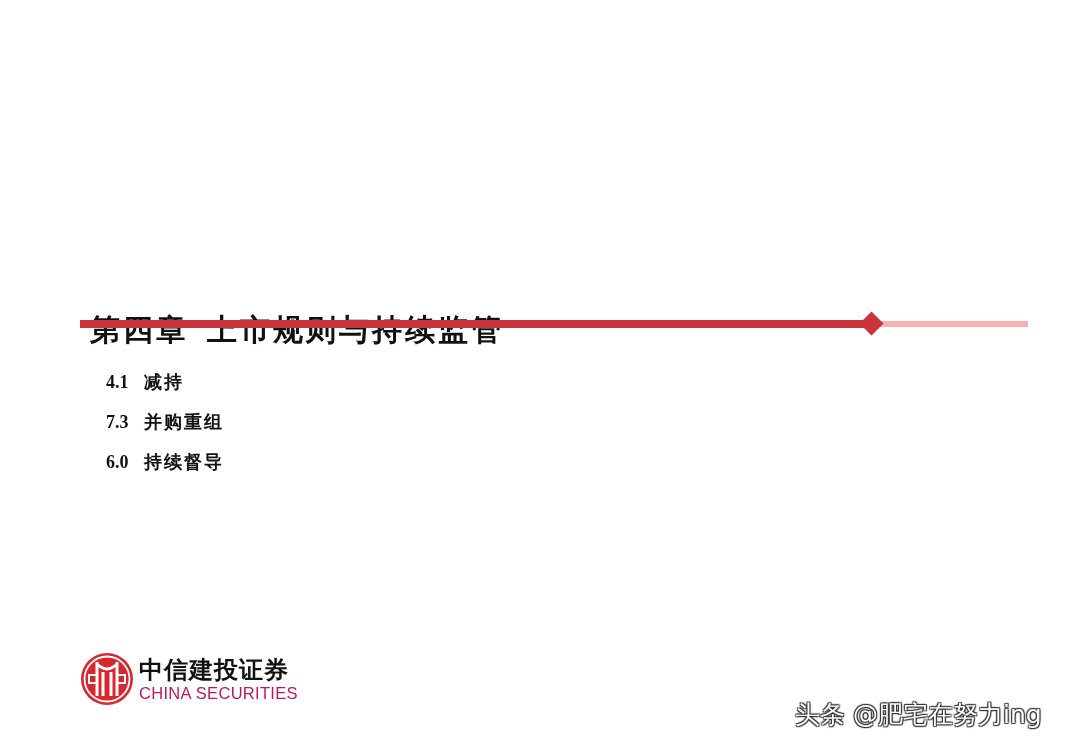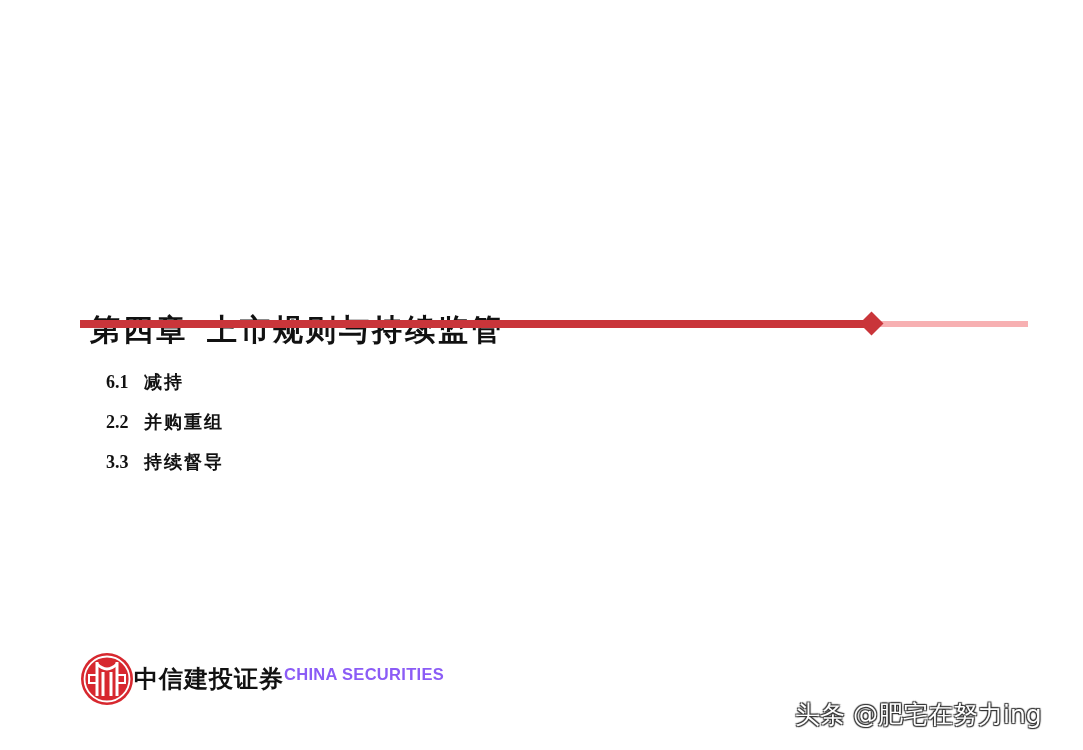--- a/index.html
+++ b/index.html
@@ -32,55 +32,55 @@
     }
     .toc li {
       height: 40px; font-size: 18px; font-weight: bold; color: #111;
       font-family: "Liberation Serif", "DejaVu Serif", serif; white-space: nowrap;
       line-height: 28px;
     }
     .toc .num { display: inline-block; width: 38px; }
     .toc .txt { font-family: Liberation Serif, serif; letter-spacing: 2px; }
     .logo { position: absolute; left: 80px; top: 652px; display: flex; align-items: center; }
     .logo-mark { width: 54px; height: 54px; }
-    .logo-text { display: flex; flex-direction: row; }
+    .logo-text { margin-left: 5px; display: flex; flex-direction: column; }
     .logo-cn {
       font-family: "DejaVu Sans", sans-serif; font-weight: bold; font-size: 24px;
       color: #111; letter-spacing: 1px; line-height: 28px;
     }
     .logo-en {
-      font-family: "Liberation Sans", sans-serif; font-size: 16.5px; color: #8b5cf6;
-      letter-spacing: 0.3px; line-height: 18px; font-weight: bold;
+      font-family: "Liberation Sans", sans-serif; font-size: 16.5px; color: #be185d;
+      letter-spacing: 0.3px; line-height: 18px;
     }
     .watermark {
       position: absolute; left: 795px; top: 698px; font-size: 25px; color: #fff;
       font-family: "DejaVu Sans", sans-serif; white-space: nowrap;
       text-shadow: 1px 1px 1px #333, -1px -1px 1px #333, 1px -1px 1px #333, -1px 1px 1px #333;
     }
   </style>
 </head>
 <body>
 
 <div class="chapter-title">
   <span>第四章</span><span class="gap"></span><span>上市规则与持续监管</span>
 </div>
 
 <div class="rule-dark"></div>
 <div class="rule-light"></div>
 <div class="rule-diamond"></div>
 
 <ul class="toc">
   <li>
-    <span class="num">6.1</span><span class="txt">减持</span>
+    <span class="num">4.1</span><span class="txt">减持</span>
   </li>
   <li>
-    <span class="num">2.2</span><span class="txt">并购重组</span>
+    <span class="num">7.3</span><span class="txt">并购重组</span>
   </li>
   <li>
-    <span class="num">3.3</span><span class="txt">持续督导</span>
+    <span class="num">6.0</span><span class="txt">持续督导</span>
   </li>
 </ul>
 
 <div class="logo">
   <svg class="logo-mark" viewBox="0 0 54 54">
     <circle cx="27" cy="27" r="26" fill="#d7282f"></circle>
     <circle cx="27" cy="27" r="22.5" fill="none" stroke="#fff" stroke-width="1.8"></circle>
 
     <path d="M8 22 h8 v10 h-8 z" fill="#fff"></path>
     <path d="M10 24 h6 v6 h-6 z" fill="#d7282f"></path>

